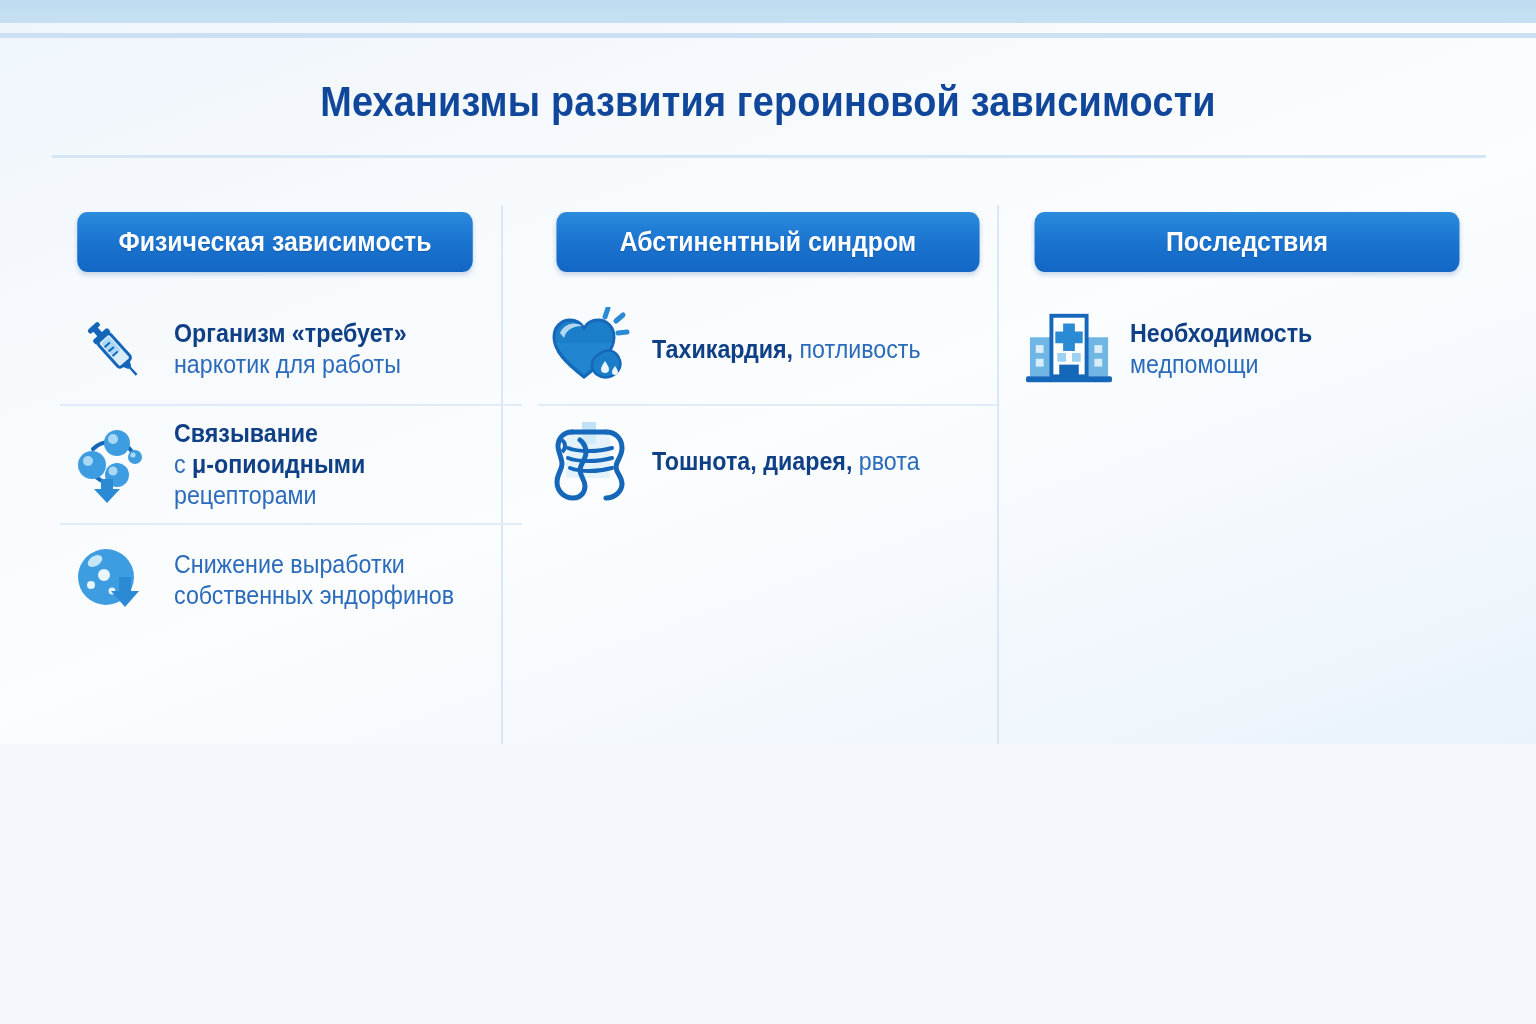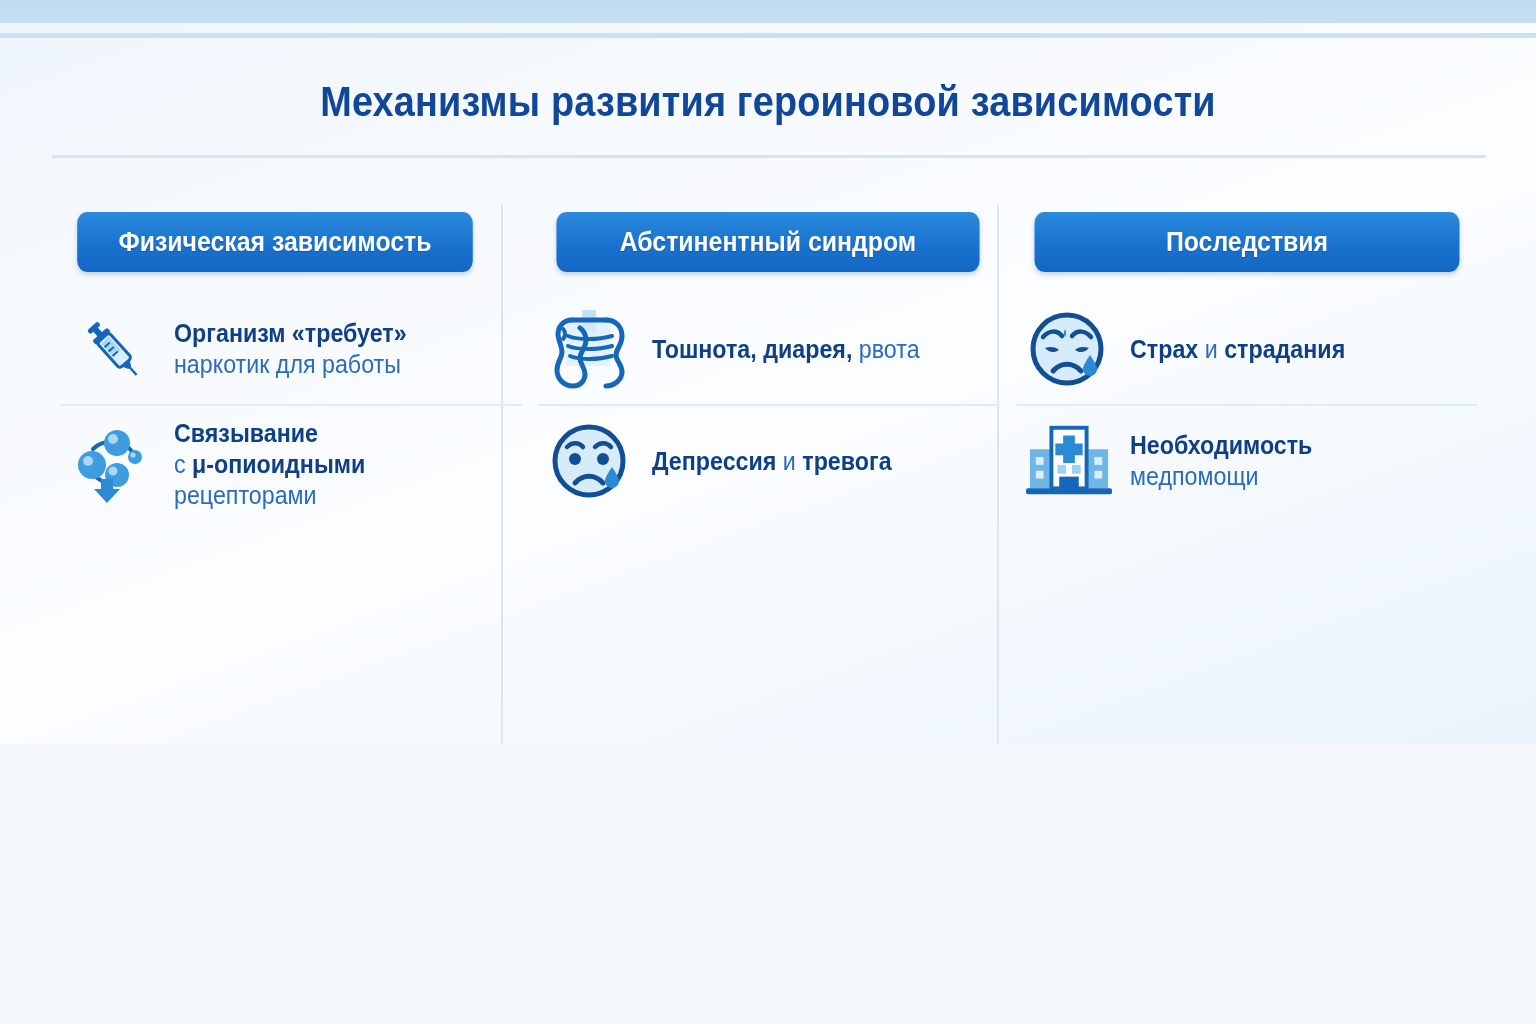--- a/index.html
+++ b/index.html
@@ -145,90 +145,92 @@
             </svg>
           </span>
           <span class="txt">
             <b>Связывание</b><br>
             <span>с </span><b>μ-опиоидными</b><br>
             <span>рецепторами</span>
           </span>
         </div>
 
 
+        <div class="item">
+          <span class="ico">
+            <svg width="84" height="82" viewBox="0 0 84 82">
+              <circle cx="35" cy="38" r="28" fill="#3d9de0"></circle>
+              <path d="M12 48a28 28 0 0 1 46-28a28 28 0 0 0 -46 28z" fill="#7cc2ea" opacity=".6"></path>
+              <ellipse cx="24" cy="22" rx="8" ry="5" transform="rotate(-32 24 22)" fill="#d6eefb" opacity=".9"></ellipse>
+              <circle cx="33" cy="36" r="6" fill="#eaf6fe"></circle>
+              <circle cx="20" cy="46" r="4" fill="#eaf6fe"></circle>
+              <circle cx="41" cy="52" r="3.4" fill="#eaf6fe"></circle>
+              <path d="M48 38 h12 v14 h8 l-14 16 l-14 -16 h8 z" fill="#2a8ad4"></path>
+            </svg>
+          </span>
+          <span class="txt">
+            <span>Снижение выработки</span><br>
+            <span>собственных эндорфинов</span>
+          </span>
+        </div>
 
       </div>
     </div>
 
     <div class="col col2">
       <div class="col-head">Абстинентный синдром</div>
       <div class="items">
 
 
+        <div class="item">
+          <span class="ico">
+            <svg width="86" height="84" viewBox="0 0 86 84">
+              <path d="M36 70C18 56 6 44 6 30 6 20 13 13 22 13c6 0 11 3 14 8 3-5 8-8 14-8 9 0 16 7 16 17 0 14-12 26-30 40z" fill="#1a7ec9" stroke="#1567b9" stroke-width="3"></path>
+              <path d="M12 26c4-9 14-12 22-7-9 0-16 4-18 12z" fill="#d9eefb" opacity=".8"></path>
+              <path d="M8 36h56c-4 9-14 19-28 31C22 55 12 45 8 36z" fill="#2a8ad4" opacity=".55"></path>
+              <path d="M50 48c10-8 18-4 21 3 4 8-1 17-10 19-9 2-17-4-17-12 0-4 2-8 6-10z" fill="#1a7ec9" stroke="#1567b9" stroke-width="2.5"></path>
+              <path d="M57 54c2 3 4 6 4 8a4 4 0 0 1-8 0c0-2 2-5 4-8z" fill="#eaf6fe"></path>
+              <path d="M67 59c1.6 2.4 3 4.6 3 6a3 3 0 0 1-6 0c0-1.4 1.4-3.6 3-6z" fill="#eaf6fe"></path>
+              <path d="M57 10 l3 -9" stroke="#2a8ad4" stroke-width="5" stroke-linecap="round"></path>
+              <path d="M68 14 l7 -6" stroke="#2a8ad4" stroke-width="5" stroke-linecap="round"></path>
+              <path d="M70 26 l9 -1" stroke="#2a8ad4" stroke-width="5" stroke-linecap="round"></path>
+            </svg>
+          </span>
+          <span class="txt">
+            <b>Тахикардия,</b><span> потливость</span>
+          </span>
+        </div>
 
         <div class="item">
           <span class="ico">
             <svg width="86" height="86" viewBox="0 0 86 86">
               <rect x="34" y="4" width="14" height="22" fill="#bfe2f7"></rect>
               <path d="M18 16h44v44H18z" fill="#d8eefb" opacity=".7"></path>
               <path d="M24 14c-10 0-14 8-14 14s4 12 4 18-5 10-5 18 6 16 16 16c8 0 12-6 12-12s-5-10-5-16 6-10 6-18-6-12-6-12" fill="none" stroke="#1567b9" stroke-width="5" stroke-linecap="round" stroke-linejoin="round"></path>
               <path d="M58 14c10 0 16 7 16 16s-6 13-6 19 6 9 6 17-8 14-16 14" fill="none" stroke="#1567b9" stroke-width="5" stroke-linecap="round"></path>
               <path d="M24 14h34" stroke="#1567b9" stroke-width="5" stroke-linecap="round"></path>
               <path d="M20 30c10 4 30 4 44 0" fill="none" stroke="#1567b9" stroke-width="4" stroke-linecap="round"></path>
               <path d="M20 40c10 4 30 4 44 0" fill="none" stroke="#1567b9" stroke-width="4" stroke-linecap="round"></path>
               <path d="M22 50c10 4 28 4 42 0" fill="none" stroke="#1567b9" stroke-width="4" stroke-linecap="round"></path>
               <path d="M14 22c4 3 4 9 0 12" fill="none" stroke="#1567b9" stroke-width="4"></path>
             </svg>
           </span>
           <span class="txt">
             <b>Тошнота, диарея,</b><span> рвота</span>
           </span>
         </div>
 
-        <div class="item">
-          <span class="ico">
-            <svg width="84" height="84" viewBox="0 0 84 84">
-              <circle cx="40" cy="42" r="34" fill="#d6ecfa" stroke="#124e94" stroke-width="5"></circle>
-              <path d="M18 28c5-5 12-5 16 0" fill="none" stroke="#124e94" stroke-width="4.5" stroke-linecap="round"></path>
-              <path d="M46 28c5-5 12-5 16 0" fill="none" stroke="#124e94" stroke-width="4.5" stroke-linecap="round"></path>
-              <circle cx="26" cy="40" r="6" fill="#124e94"></circle>
-              <circle cx="54" cy="40" r="6" fill="#124e94"></circle>
-              <path d="M26 64c8-9 20-9 28 0" fill="none" stroke="#124e94" stroke-width="5" stroke-linecap="round"></path>
-              <path d="M63 48c4 6 7 11 7 14a7 7 0 0 1-14 0c0-3 3-8 7-14z" fill="#2a8ad4"></path>
-            </svg>
-          </span>
-          <span class="txt">
-            <b>Депрессия</b><span> и </span><b>тревога</b>
-          </span>
-        </div>
 
       </div>
     </div>
 
     <div class="col col3">
       <div class="col-head">Последствия</div>
       <div class="items">
 
-        <div class="item">
-          <span class="ico">
-            <svg width="84" height="84" viewBox="0 0 84 84">
-              <circle cx="40" cy="42" r="34" fill="#d6ecfa" stroke="#124e94" stroke-width="5"></circle>
-              <path d="M16 30c6-7 14-7 19-1" fill="none" stroke="#124e94" stroke-width="4.5" stroke-linecap="round"></path>
-              <path d="M45 29c5-6 13-6 19 1" fill="none" stroke="#124e94" stroke-width="4.5" stroke-linecap="round"></path>
-              <path d="M38 22c1.5 3 1.5 6 0 8-1.5-2-1.5-5 0-8z" fill="#2a8ad4"></path>
-              <path d="M18 41c6-2 11-1 14 2-4 3-10 3-14-2z" fill="#124e94"></path>
-              <path d="M48 43c3-3 8-4 14-2-4 5-10 5-14 2z" fill="#124e94"></path>
-              <path d="M26 64c8-9 20-9 28 0" fill="none" stroke="#124e94" stroke-width="5" stroke-linecap="round"></path>
-              <path d="M63 48c4 6 7 11 7 14a7 7 0 0 1-14 0c0-3 3-8 7-14z" fill="#2a8ad4"></path>
-            </svg>
-          </span>
-          <span class="txt">
-            <b>Страх</b><span> и </span><b>страдания</b>
-          </span>
-        </div>
 
         <div class="item">
           <span class="ico">
             <svg width="88" height="80" viewBox="0 0 88 80">
               <rect x="4" y="28" width="22" height="40" fill="#6fb6e4"></rect>
               <rect x="62" y="28" width="22" height="40" fill="#6fb6e4"></rect>
               <rect x="26" y="6" width="36" height="62" fill="#ffffff" stroke="#1567b9" stroke-width="4"></rect>
               <path d="M38 14h12v8h8v12h-8v8H38v-8h-8V22h8z" fill="#2a8ad4"></path>
               <rect x="10" y="36" width="8" height="8" fill="#d9edfb"></rect>
               <rect x="10" y="50" width="8" height="8" fill="#d9edfb"></rect>

